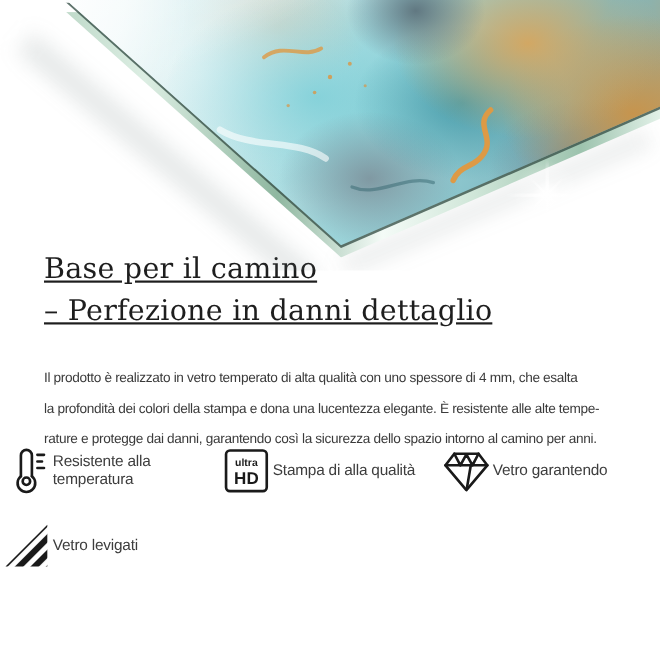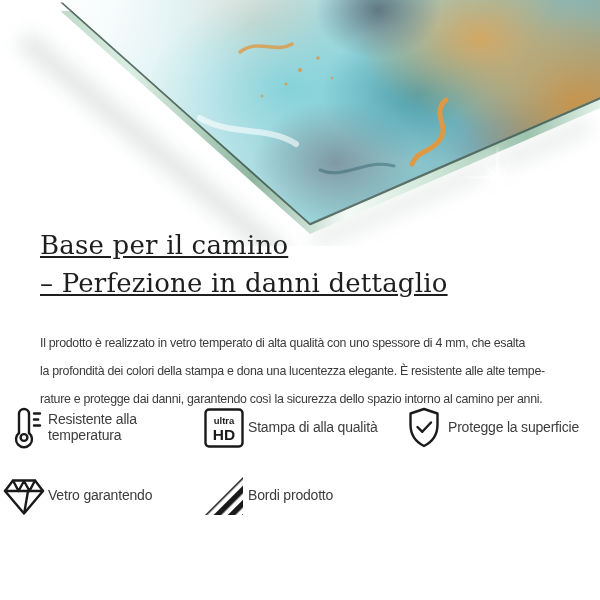--- a/index.html
+++ b/index.html
@@ -124,29 +124,20 @@
       <div class="icon-wrap">
         <svg class="icon" viewBox="0 0 48 48">
           <rect class="st" x="5.5" y="5.5" width="37" height="37" rx="3.5" stroke-width="2.8"></rect>
           <text class="badge-text" x="24" y="20" font-size="9.5" text-anchor="middle">ultra</text>
           <text class="badge-text" x="24" y="36" font-size="15.5" text-anchor="middle">HD</text>
         </svg>
       </div>
       <div class="feature-label">Stampa di alla qualità</div>
     </div>
 
-    <div class="feature">
-      <div class="icon-wrap">
-        <svg class="icon" viewBox="0 0 48 48">
-          <path class="st" d="M24 5 L37.5 9.5 V20.5 C37.5 30.5 32 38 24 42 C16 38 10.5 30.5 10.5 20.5 V9.5 Z"></path>
-          <path class="st" d="M17.5 23 l4.8 4.8 L31 18.5"></path>
-        </svg>
-      </div>
-      <div class="feature-label">Protegge la superficie</div>
-    </div>
 
     <div class="feature">
       <div class="icon-wrap">
         <svg class="icon" viewBox="0 0 48 48">
           <path class="st" d="M13 8.5 L35 8.5 L43 19 L24 41.5 L5 19 Z"></path>
           <path class="st" d="M5 19 H43"></path>
           <path class="st" d="M13 8.5 L18.5 19 L24 9 L29.5 19 L35 8.5"></path>
           <path class="st" d="M28 19 L24.5 39.5" stroke-width="1.8"></path>
         </svg>
       </div>
@@ -157,18 +148,18 @@
       <div class="icon-wrap">
         <svg class="icon" viewBox="0 0 48 48">
           <defs>
             <pattern id="hatchA" width="10" height="10" patternUnits="userSpaceOnUse" patternTransform="rotate(45)">
               <rect width="5.5" height="10" fill="#1a1a1a"></rect>
             </pattern>
           </defs>
           <path d="M5 43 L43 5 L43 43 Z" fill="url(#hatchA)"></path>
         </svg>
       </div>
-      <div class="feature-label">Bordi prodotto</div>
+      <div class="feature-label">Vetro levigati</div>
     </div>
 
 
   </div>
 </div>
 
 </body></html>

